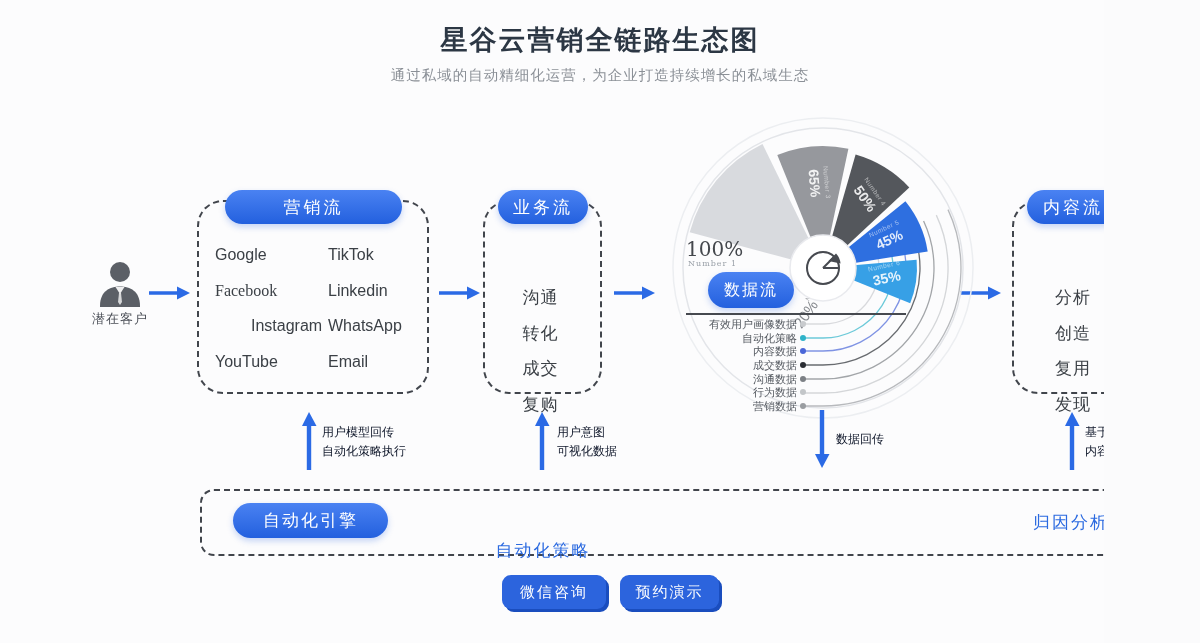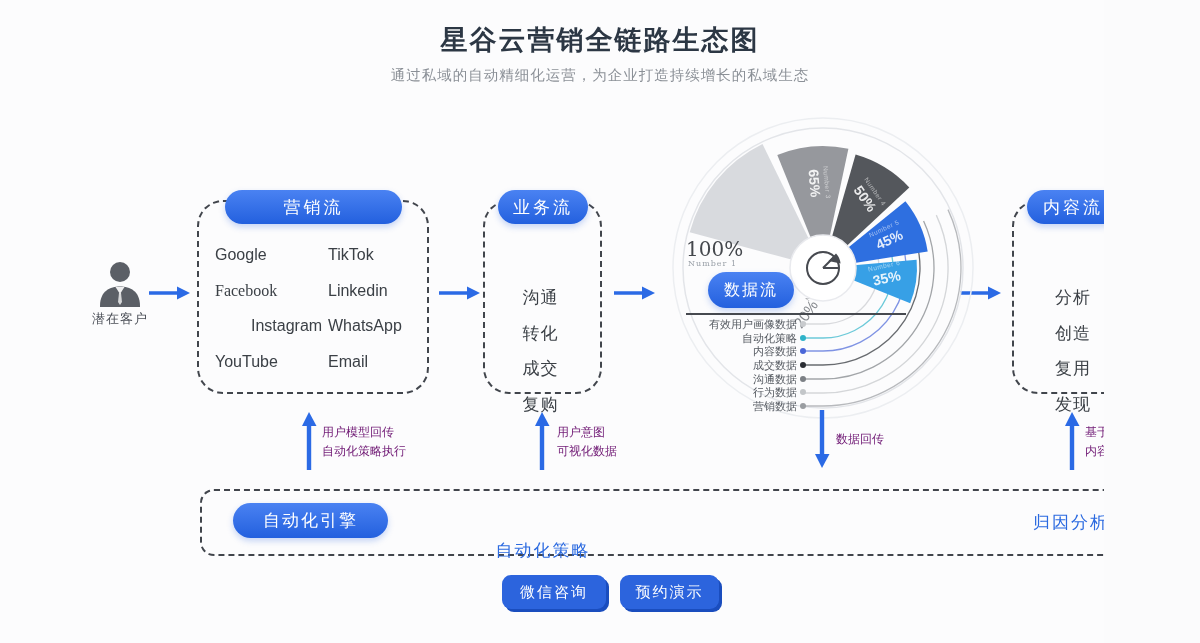--- a/index.html
+++ b/index.html
@@ -9,21 +9,21 @@
   .title{width:1200px;text-align:center;font-size:27px;font-weight:bold;color:#2c3744;letter-spacing:2px;}
   .subtitle{width:1200px;text-align:center;font-size:14.5px;color:#8b9097;letter-spacing:1px;}
   .dashbox{border:2px dashed #41454c;border-radius:26px;background:transparent;}
   .dashbox.bottom{border-radius:14px;}
   .pill{background:linear-gradient(180deg,#4a82f2,#2360de);color:#fff;border-radius:999px;
         display:flex;align-items:center;justify-content:center;font-size:17px;letter-spacing:3px;
         box-shadow:0 3px 6px rgba(35,96,222,.25);}
   .flow-item{color:#3b4046;font-size:16px;white-space:nowrap;}
   .flow-item.cn{font-size:17px;letter-spacing:1px;text-align:center;margin-top:40px;}
   .lead-label{font-size:13px;color:#4b4f57;text-align:center;letter-spacing:1px;}
-  .conn-label{font-size:12px;color:#701a75;line-height:19px;white-space:nowrap;}
+  .conn-label{font-size:12px;color:#0f172a;line-height:19px;white-space:nowrap;}
   .engine-text{color:#2b6ae0;font-size:17px;letter-spacing:2px;text-align:center;}
   .metric-label{font-size:11px;color:#555a61;text-align:right;white-space:nowrap;}
   .metric-dot{width:6px;height:6px;border-radius:50%;}
   .headline-pct{font-family:"DejaVu Serif",serif;font-size:20px;color:#45484d;}
   .headline-name{font-family:"DejaVu Serif",serif;font-size:8px;color:#9aa0a8;letter-spacing:1px;}
   .underline{background:#46494f;}
   .cta-btn{background:#2c64dd;color:#fff;font-size:15px;letter-spacing:2px;border:none;
            border-radius:9px;box-shadow:3px 3px 0 #1a4dbe;display:flex;align-items:center;justify-content:center;
            cursor:pointer;font-family:"Liberation Sans","DejaVu Sans",sans-serif;}
   .wpct{font-size:14px;font-weight:600;fill:rgba(255,255,255,.88);}

